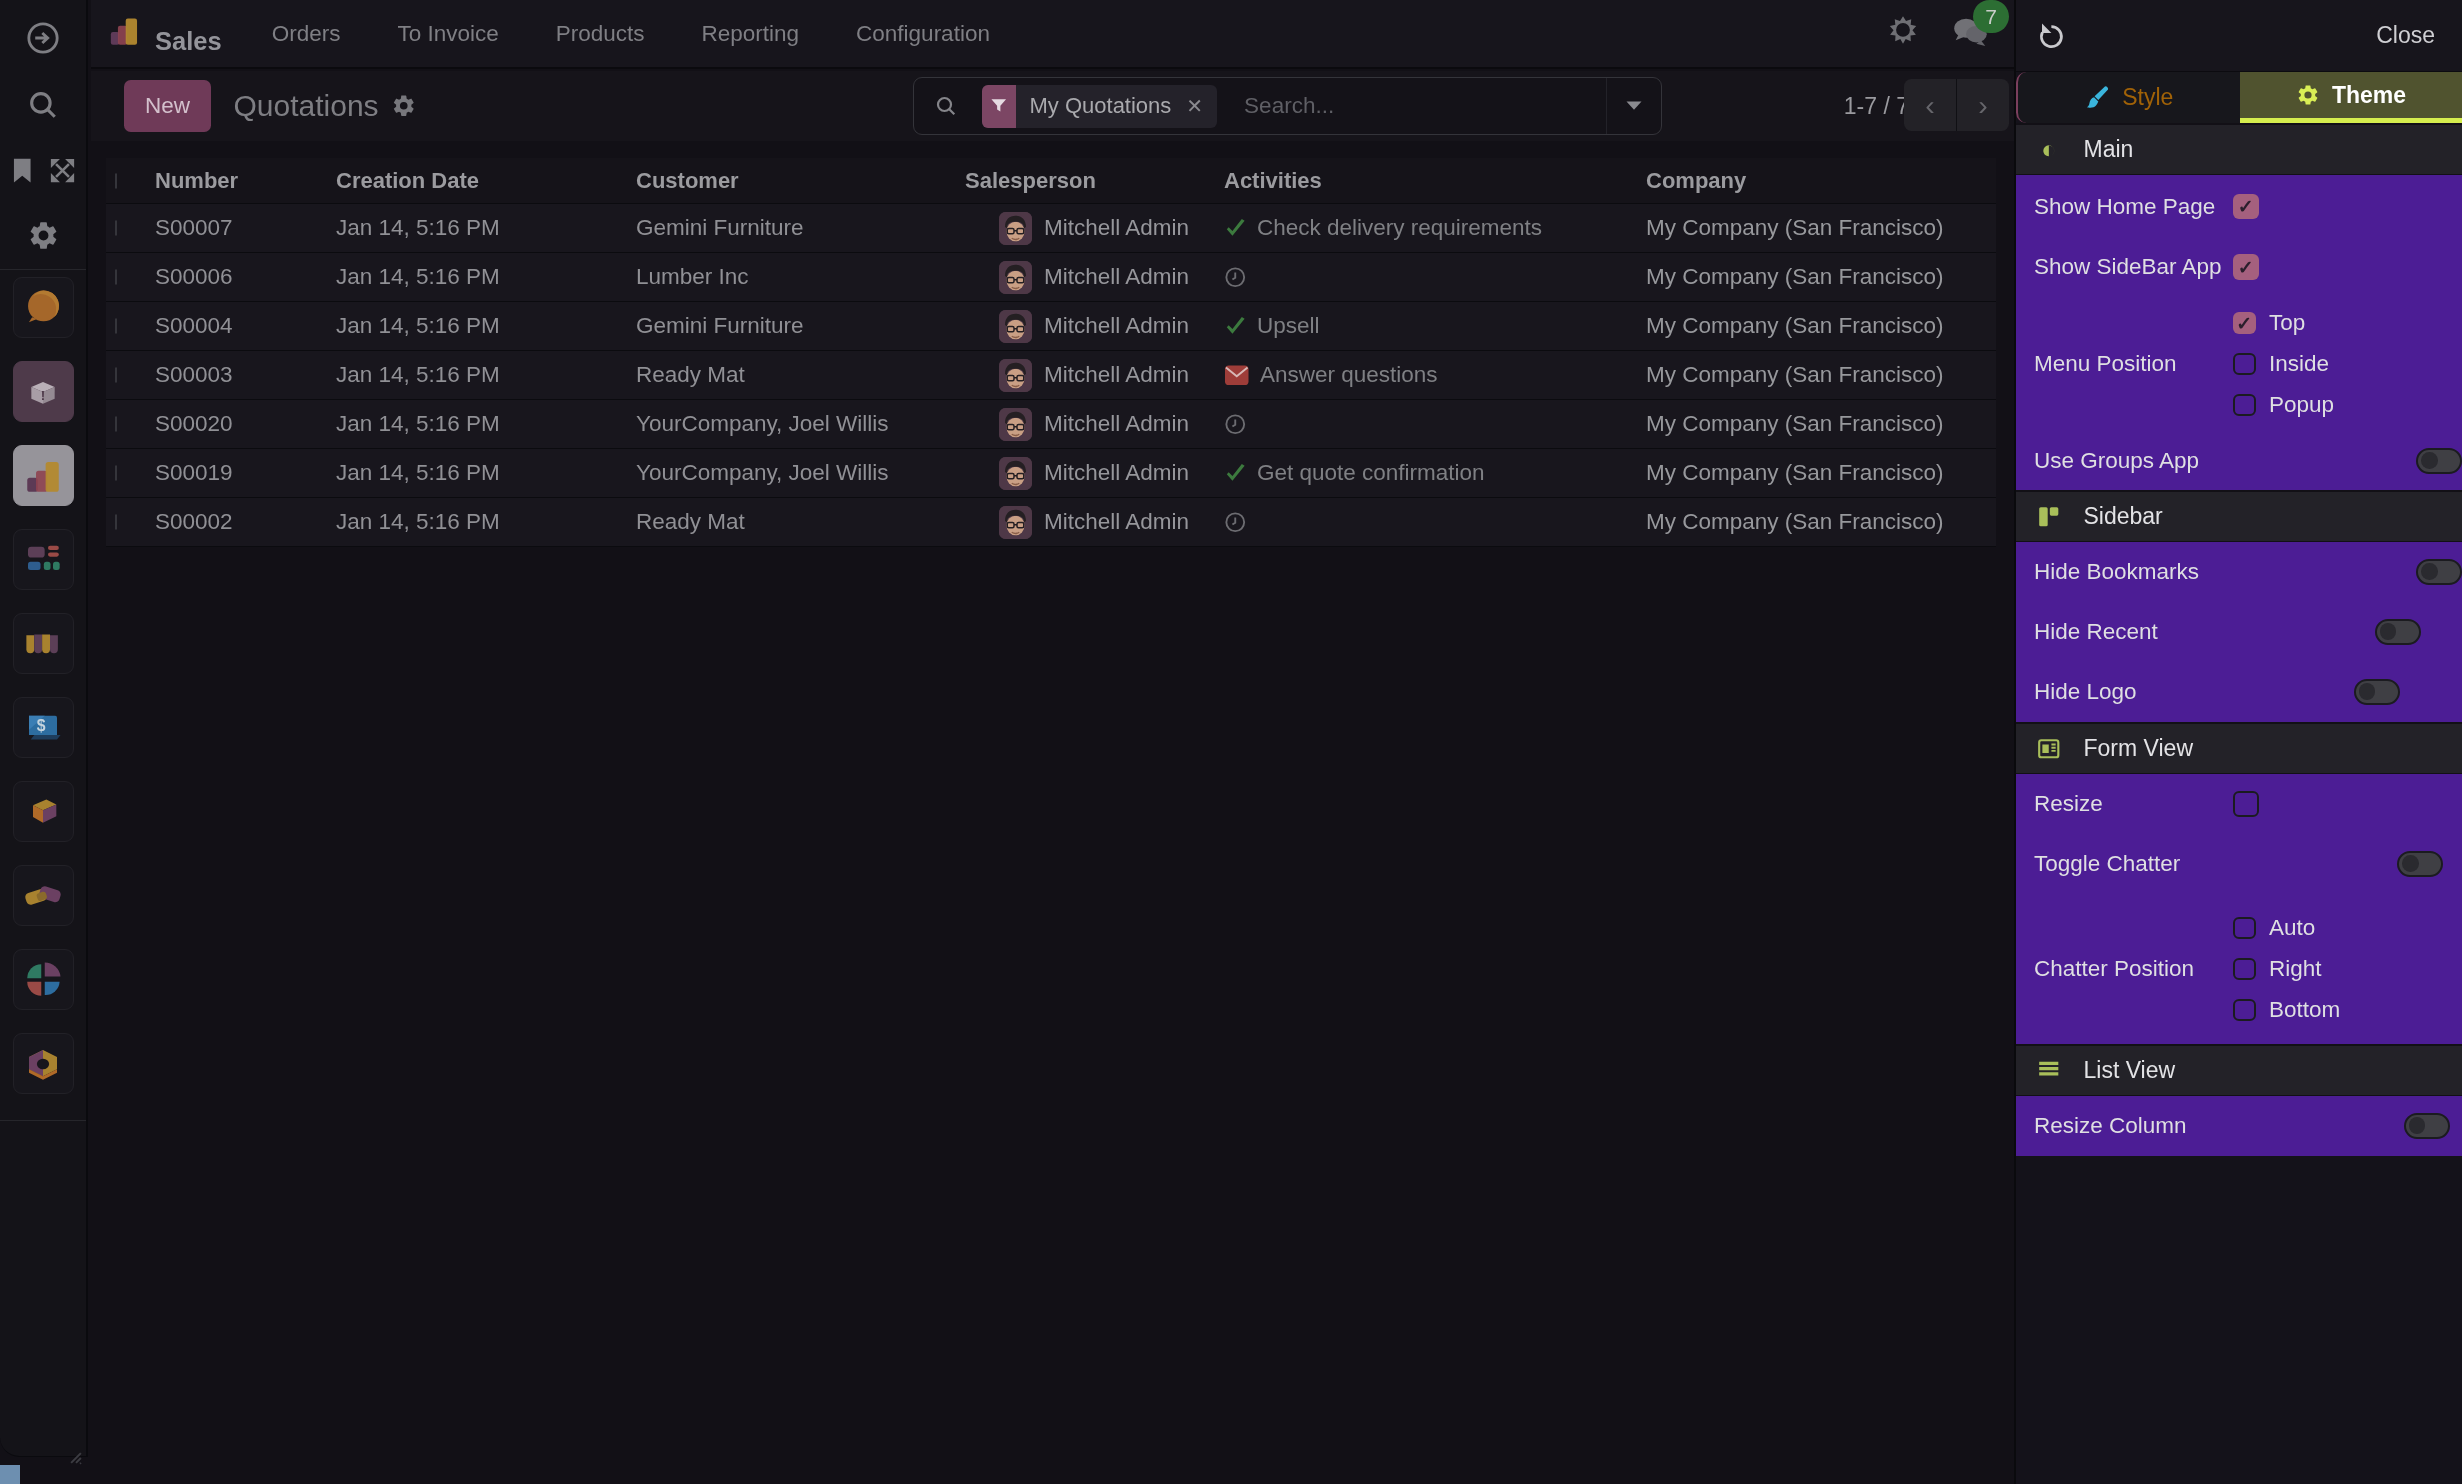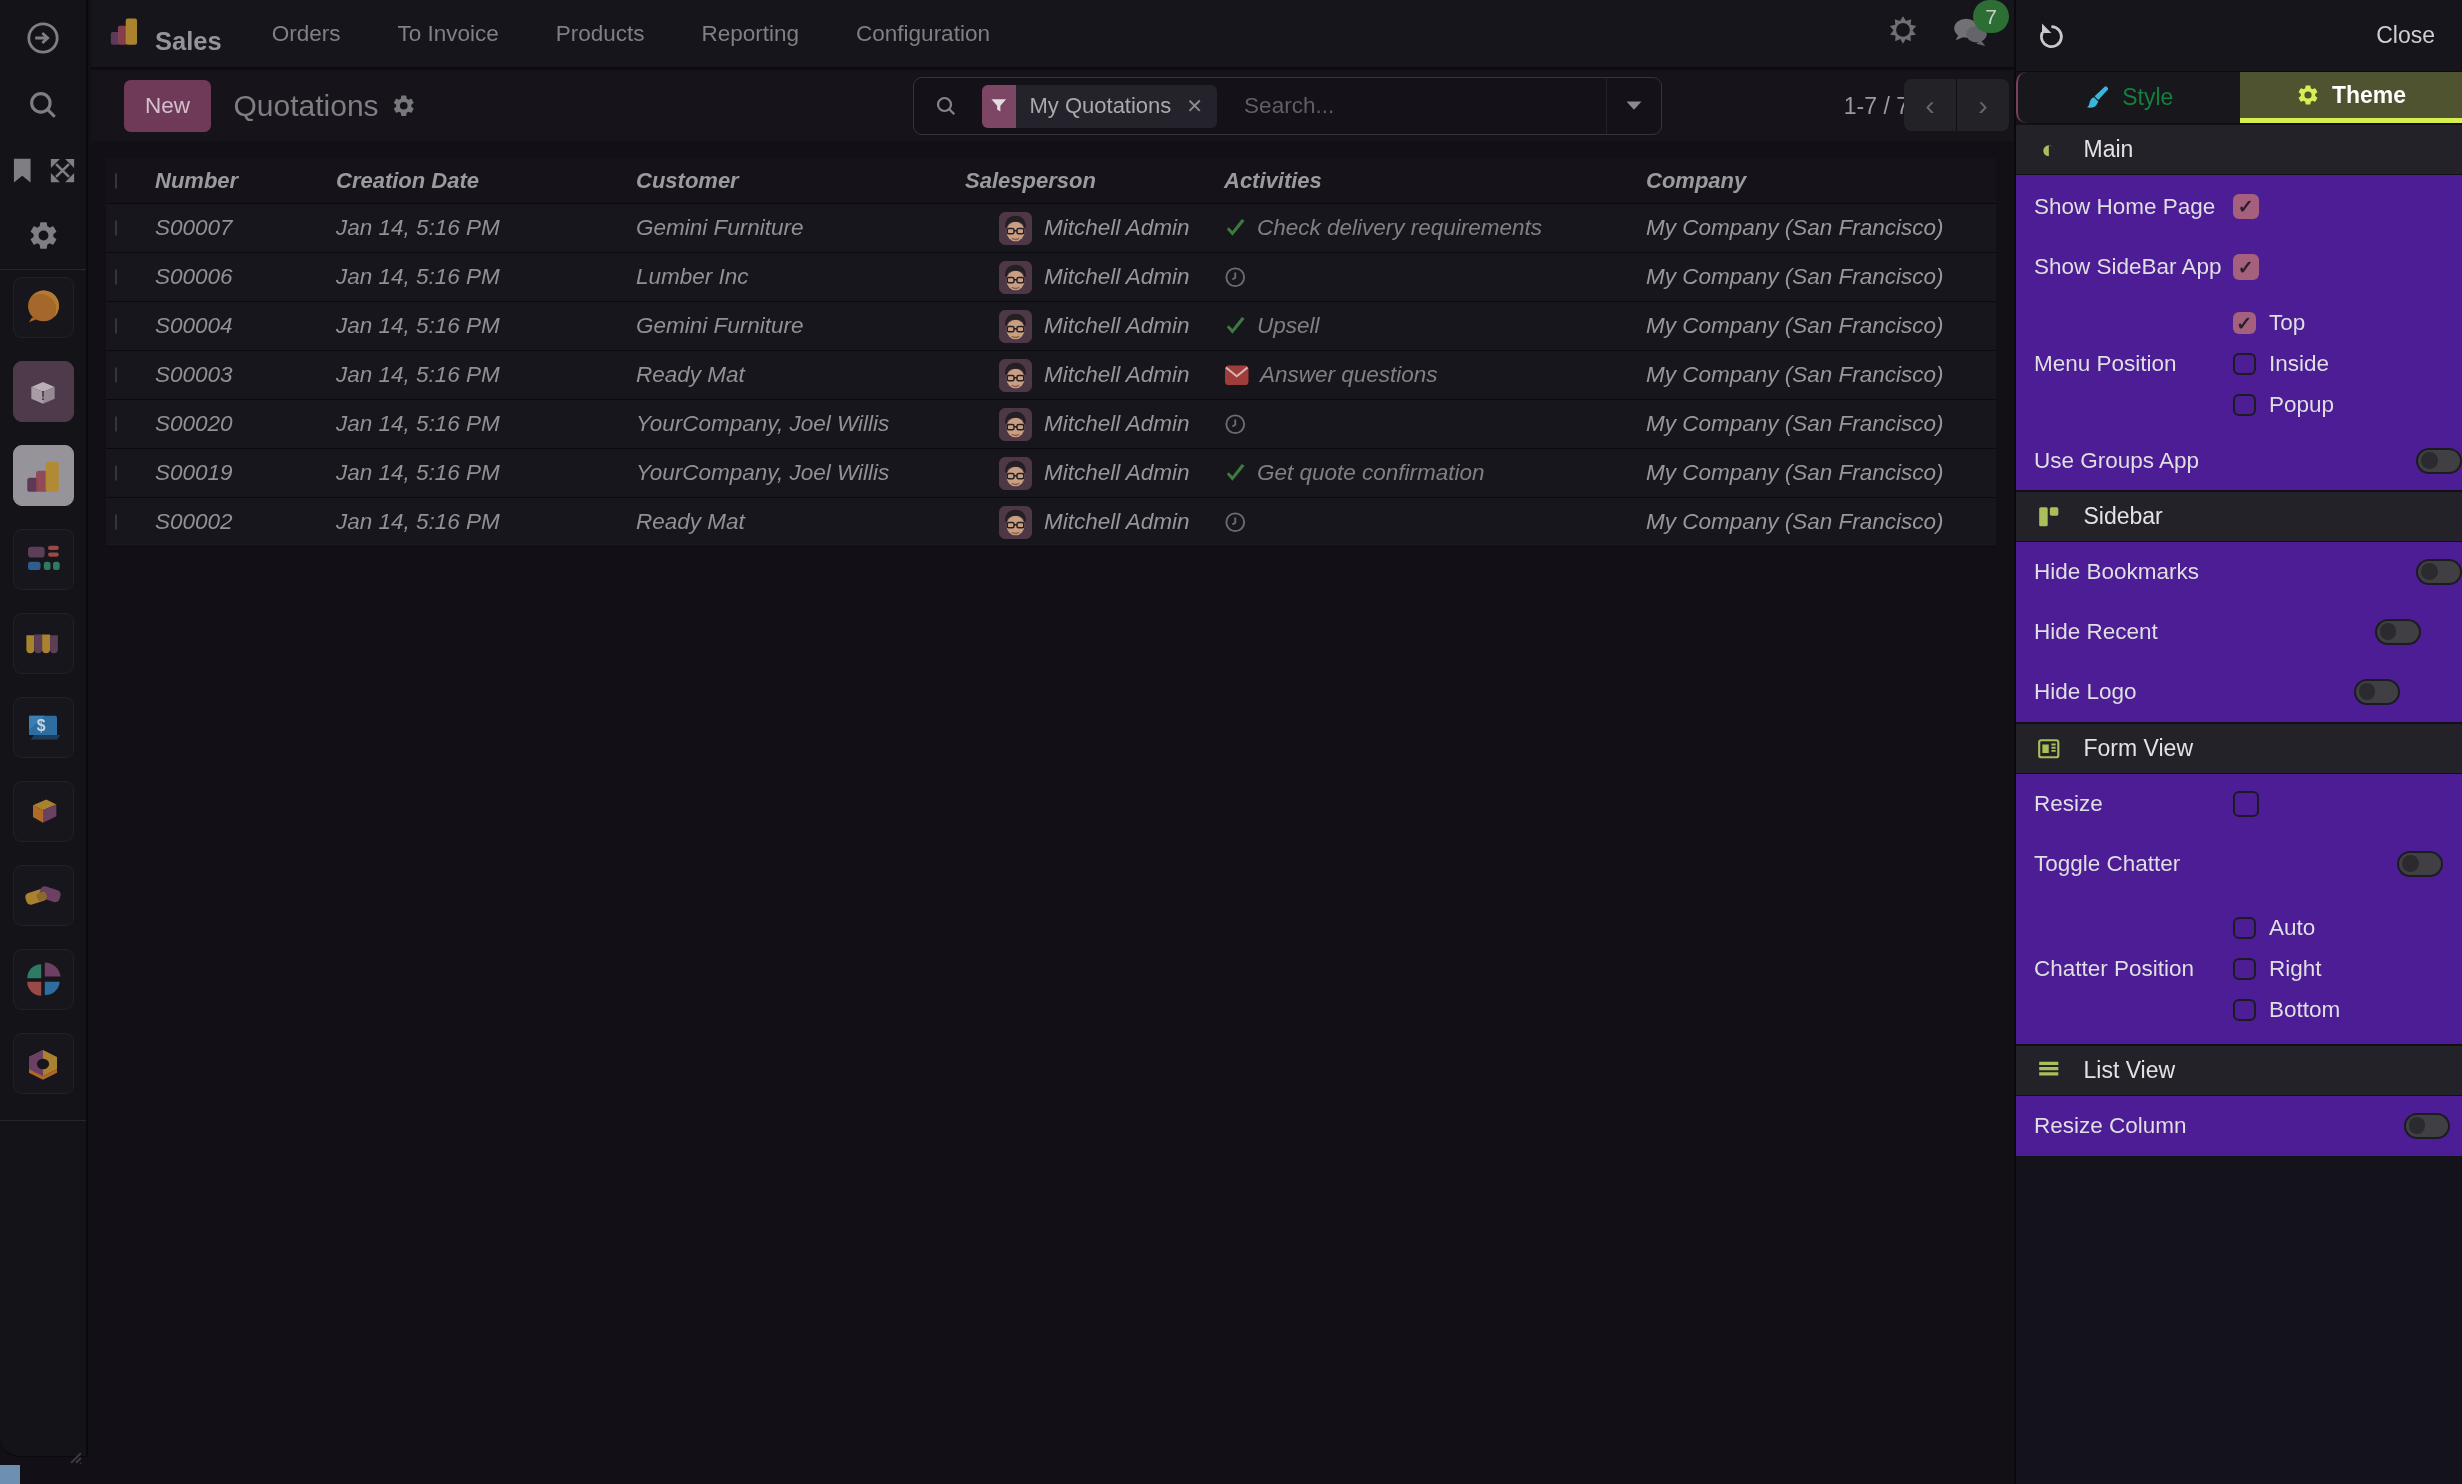--- a/index.html
+++ b/index.html
@@ -53,36 +53,36 @@
     border-left:1.5px solid #232229;}
   .pager{position:absolute;right:106px;top:50%;transform:translateY(-50%);font-size:23px;color:#9a9a9f;}
   .pager-btns{position:absolute;right:6px;top:8.2px;width:105px;height:52px;background:#232227;border-radius:7.5px;
     display:flex;}
   .pager-btn{flex:1;display:flex;align-items:center;justify-content:center;color:#66666b;font-size:28.5px;}
   .pager-btn:first-child{border-right:1.5px solid #101014;}
 
   
   .table{position:absolute;left:15px;top:158px;width:1890px;}
   .trow{display:grid;grid-template-columns:49px 181px 300px 329px 259px 422px 1fr;align-items:center;
-    height:49px;background:#18161d;border-bottom:1.5px solid #0b0b0f;font-style:italic;}
+    height:49px;background:#18161d;border-bottom:1.5px solid #0b0b0f;}
   .trow.thead{height:46px;background:#151319;}
   .th{font-size:22px;color:#9b9b9f;font-weight:700;}
   .td{font-size:22.5px;color:#909095;white-space:nowrap;overflow:hidden;}
   .cb{width:25.5px;height:25.5px;border:1.5px solid #35353b;border-radius:6px;margin-left:9px;background:transparent;}
   .sp-cell{display:flex;align-items:center;gap:12px;color:#96969b;padding-left:34px;}
   .avatar{width:33px;height:33px;border-radius:6.7px;background:#4e3847;overflow:hidden;flex:0 0 auto;}
   .act-cell{display:flex;align-items:center;gap:10.5px;color:#7f8084;font-size:22.5px;}
 
   
   .panel{position:absolute;right:0;top:0;width:448px;height:1484px;background:#14121a;border-left:2.2px solid #0a0a0d;}
   .panel-header{height:71px;background:#17151c;display:flex;align-items:center;}
   .undo-btn{margin-left:21px;display:flex;}
   .close-btn{margin-left:auto;margin-right:27px;font-size:23px;color:#cfcfd3;}
   .tabs{height:52px;display:flex;border-top:1.5px solid #0c0b10;}
-  .tab{flex:1;display:flex;align-items:center;justify-content:center;gap:12px;font-size:23px;color:#15803d;}
+  .tab{flex:1;display:flex;align-items:center;justify-content:center;gap:12px;font-size:23px;color:#a16207;}
   .tab.style{background:#17171c;border-left:2.2px solid #7b3f5d;border-radius:10.5px 0 0 10.5px;}
   .tab.theme{background:#50532f;color:#ffffff;border-bottom:5.2px solid #d6ee4e;font-weight:700;}
   .sec-header{height:52px;background:#232228;display:flex;align-items:center;gap:19.5px;padding-left:18px;
     border-top:2.2px solid #121016;border-bottom:1.5px solid #121016;}
   .sec-title{font-size:23px;color:#e3e3e6;}
   .sec-ico{width:30px;display:flex;justify-content:center;color:#a9bf5a;font-size:25.5px;}
   .sec-body{background:#4c1d95;}
   .prow{display:flex;align-items:center;padding:0 0 0 18px;}
   .prow .plabel{font-size:22.5px;color:#dfdfe2;}
   .pctrl{position:absolute;left:217px;}

